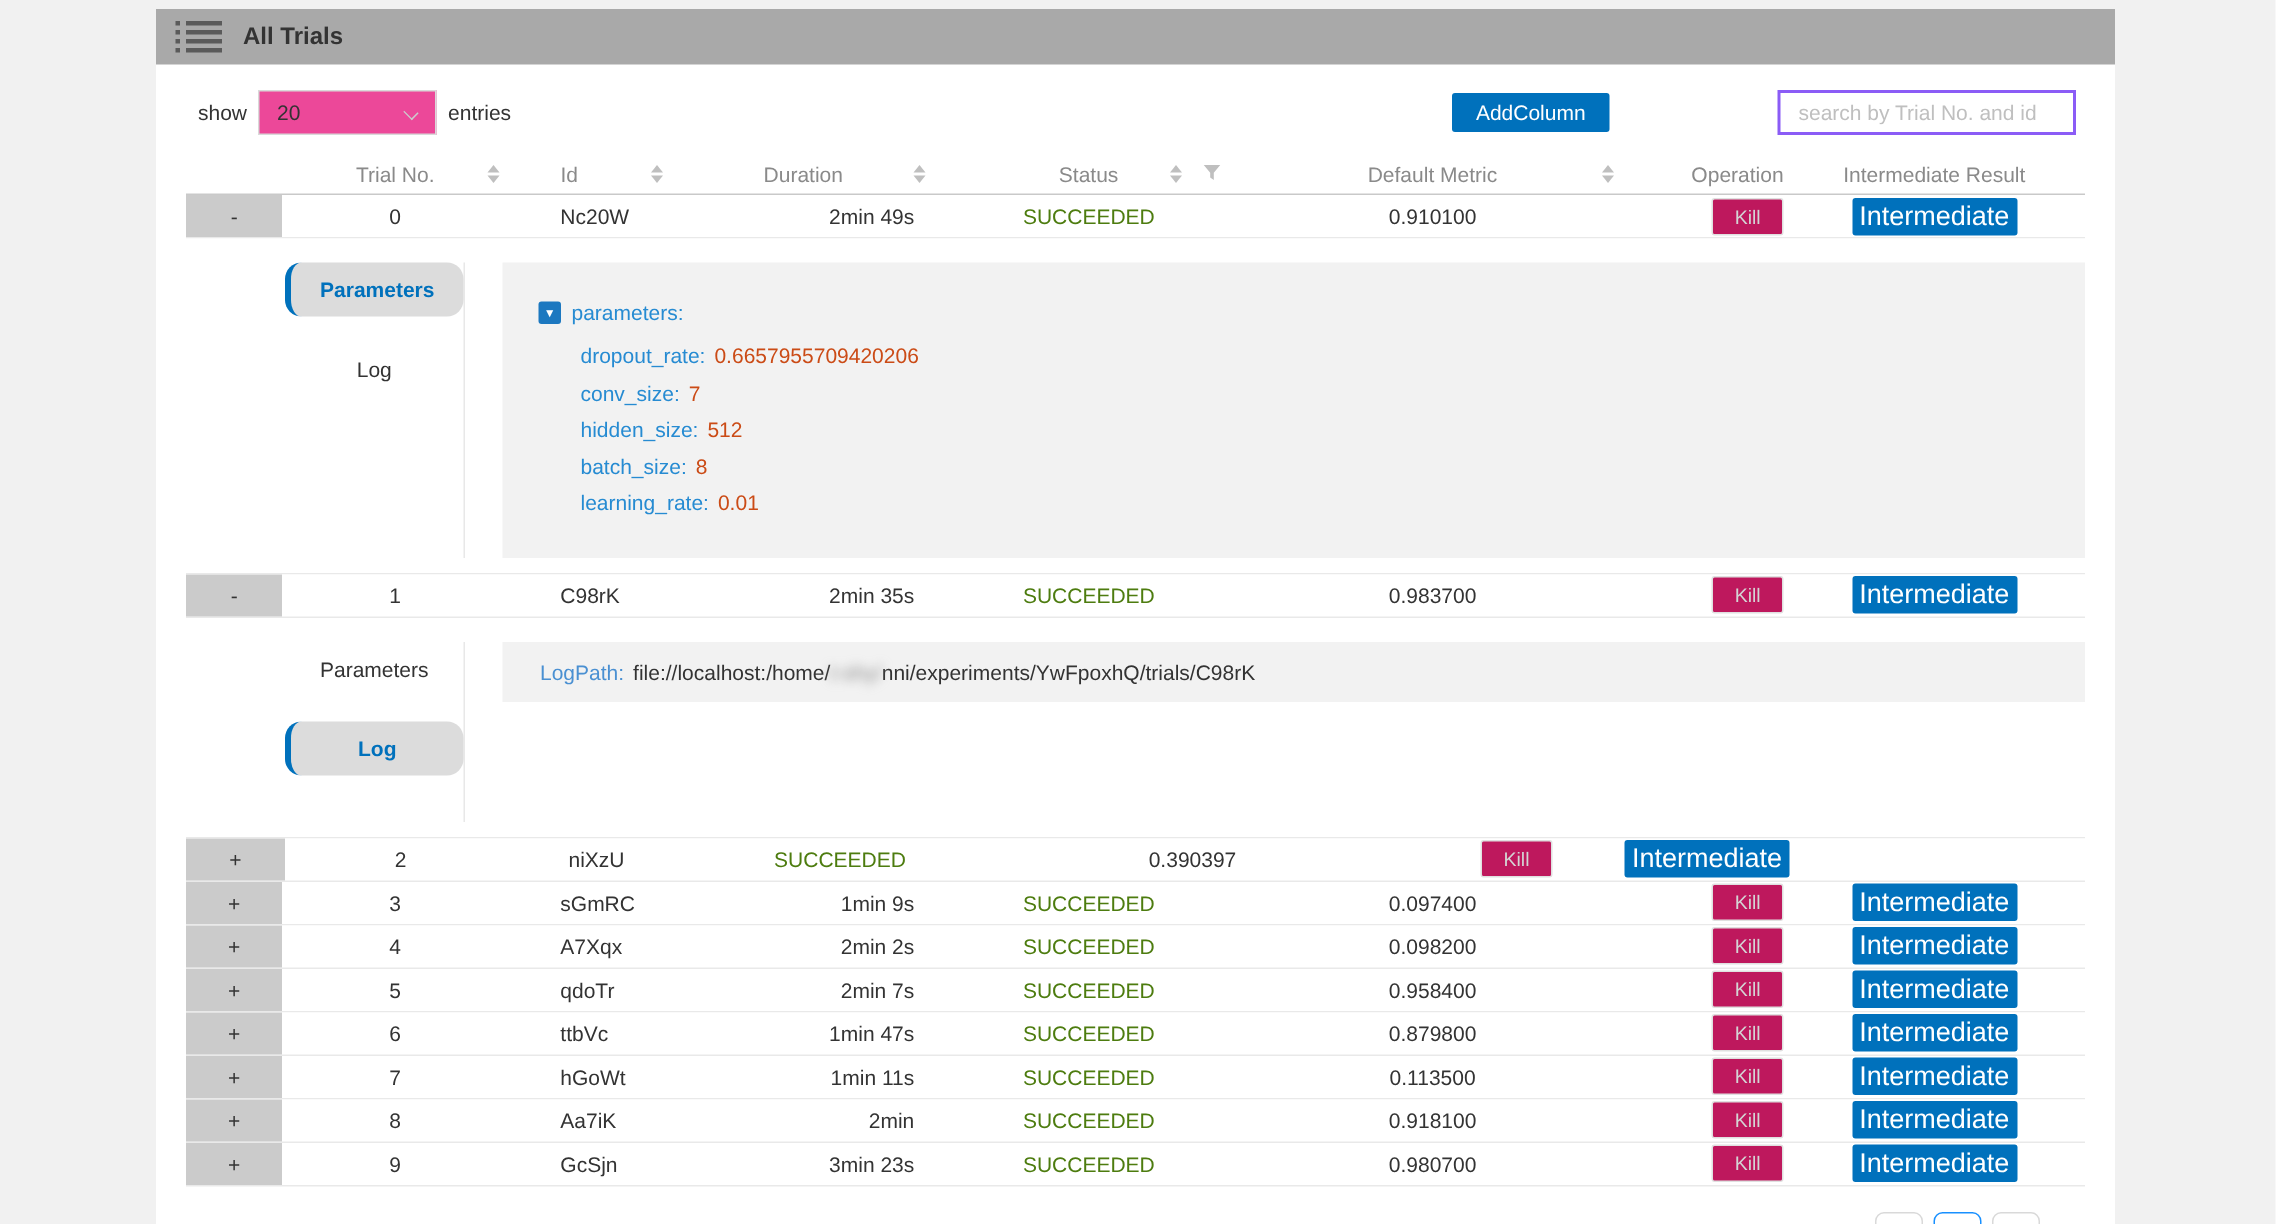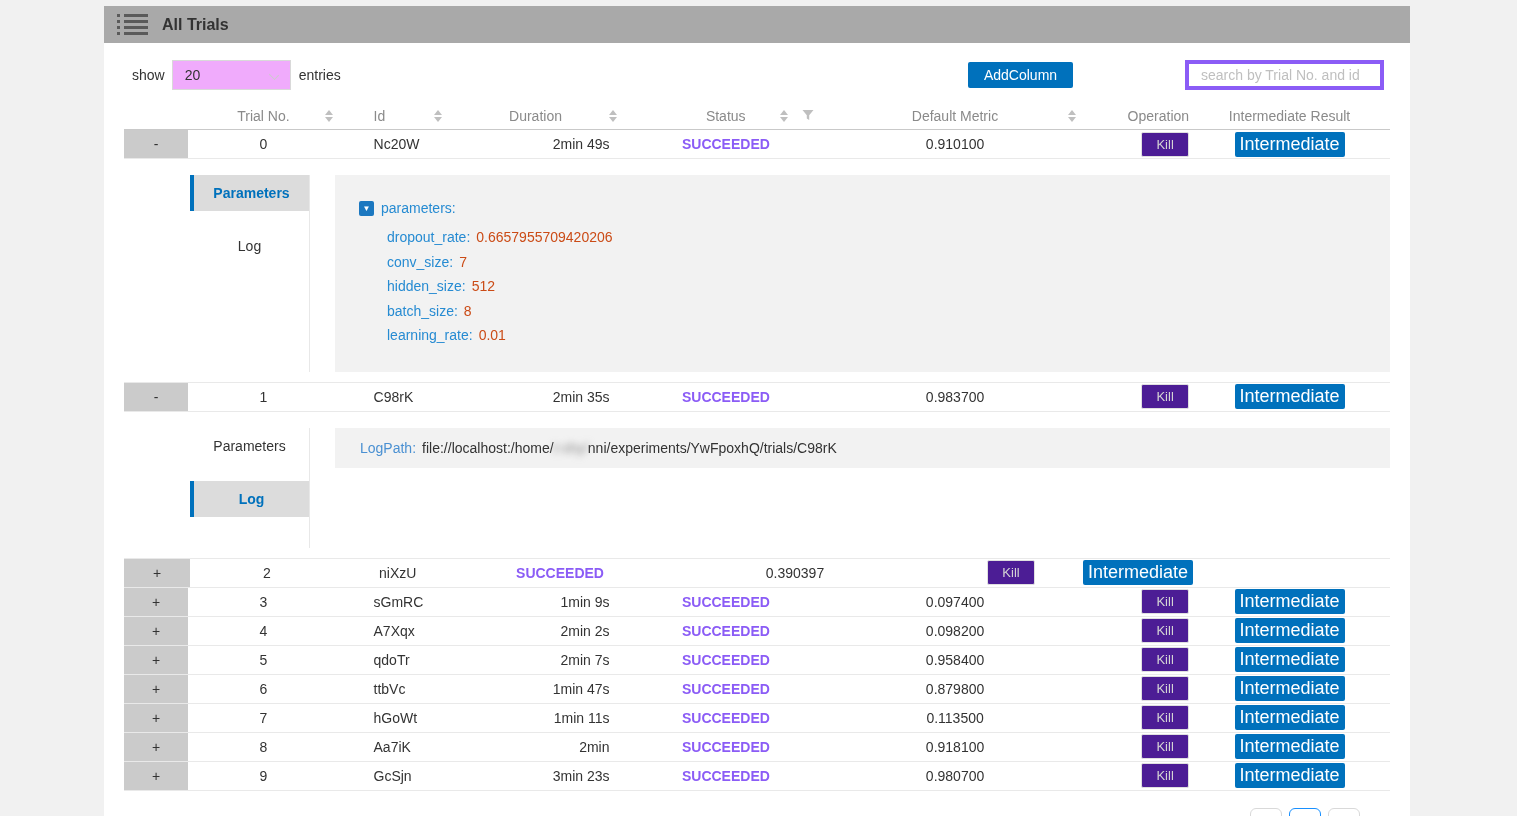--- a/index.html
+++ b/index.html
@@ -24,38 +24,38 @@
   .list-icon .li-dot { width:3px; height:3px; background:#5a5a5a; margin-right:4px; }
   .list-icon .li-bar { width:24px; height:3px; background:#5a5a5a; }
   .title-text { font-size:16px; font-weight:bold; color:#333; }
 
   
   .controls {
     margin:17px 26px 0 28px; height:30px; display:flex; align-items:center; position:relative;
   }
   .show-label { font-size:14px; margin-right:7px; }
   .entries-select {
-    width:119px; height:30px; border:1px solid #d9d9d9; background:#f0abfc;
+    width:119px; height:30px; border:1px solid #d9d9d9; background:#ec4899;
     display:flex; align-items:center; padding-left:12px; position:relative;
     font-size:14px; cursor:pointer;
   }
   .chev {
     position:absolute; right:12px; top:10px; width:8px; height:8px;
     border-right:1.5px solid #ccc; border-bottom:1.5px solid #ccc;
     transform:rotate(45deg) scaleY(0.8);
   }
   .entries-label { font-size:14px; margin-left:8px; }
   .addcol-btn {
     position:absolute; left:836px; top:2px; width:105px; height:26px;
     background:#0071bc; color:#fff; border:none; font-size:14px;
     border-radius:2px; cursor:pointer; font-family:inherit;
   }
   .search-input {
     position:absolute; right:0; top:0; width:199px; height:30px;
-    border:4px solid #8b5cf6; padding:0 12px; font-size:14px; color:#4d7c0f;
+    border:2px solid #8b5cf6; padding:0 12px; font-size:14px; color:#4d7c0f;
     font-family:inherit; outline:none;
   }
   .search-input::placeholder { color:#bfbfbf; }
 
   
   .trials-table { margin:12px 20px 0 20px; width:1266px; font-size:14px; }
   .thead { display:flex; height:28px; align-items:center; border-bottom:1px solid #c9c9c9; color:#8a8a8a; }
   .cell { position:relative; height:100%; display:flex; align-items:center; }
   .c-expand { width:66px;  justify-content:center; }
   .c-no     { width:154px; justify-content:center; }
@@ -71,36 +71,36 @@
   .sorter .down  { width:0; height:0; border-left:4px solid transparent; border-right:4px solid transparent; border-top:5px solid #bfbfbf; }
   .sorter.s-status { right:40px; }
   .funnel { position:absolute; right:14px; top:50%; transform:translateY(-50%); cursor:pointer; }
 
   .trow { display:flex; height:29px; align-items:stretch; border-bottom:1px solid #e9e9e9; background:#fff; }
   .trow .cell { font-size:14px; }
   .expand-btn {
     width:100%; height:100%; background:#cbcbcb; border:none; cursor:pointer;
     font-size:14px; color:#333; font-family:inherit; line-height:1;
   }
-  .status-ok { color:#8b5cf6;font-weight:bold; }
+  .status-ok { color:#4d7c0f; }
   .kill-btn {
-    width:48px; height:25px; background:#4c1d95; border:1px solid #e0e0e0;
+    width:48px; height:25px; background:#be185d; border:1px solid #e0e0e0;
     color:#d4d4d4; font-size:13px; border-radius:2px; font-family:inherit; cursor:not-allowed;
   }
   .int-btn {
     width:110px; height:25px; background:#0071bc; border:none; color:#fff;
     font-size:18px; border-radius:2px; font-family:inherit; cursor:pointer;
   }
 
   
   .expand-panel { display:flex; border-bottom:1px solid #e9e9e9; padding:16px 0 10px 66px; background:#fff; }
   .tab-col { width:120px; border-right:1px solid #e8e8e8; padding-bottom:14px; }
   .tab {
     height:36px; display:flex; align-items:center; justify-content:center;
-    font-size:14px; color:#333; cursor:pointer; margin-bottom:17px;
+    font-size:14px; color:#333; cursor:pointer; margin-bottom:17px;border-radius:11px;
   }
   .tab.active {
     background:#dcdcdc; border-left:4px solid #0071bc; color:#0071bc; font-weight:bold;
   }
   .panel-body { flex:1; margin-left:25px; margin-right:0; }
 
   .json-panel { background:#f2f2f2; padding:25px 0 24px 24px; font-size:14px; }
   .json-root { display:flex; align-items:center; margin-bottom:9px; }
   .json-toggle {
     width:15px; height:15px; background:#1c78c0; color:#fff; font-size:8px;

